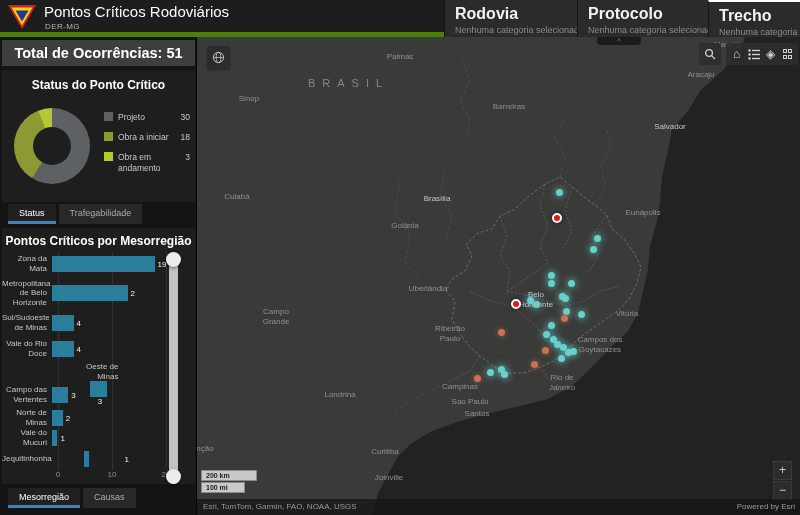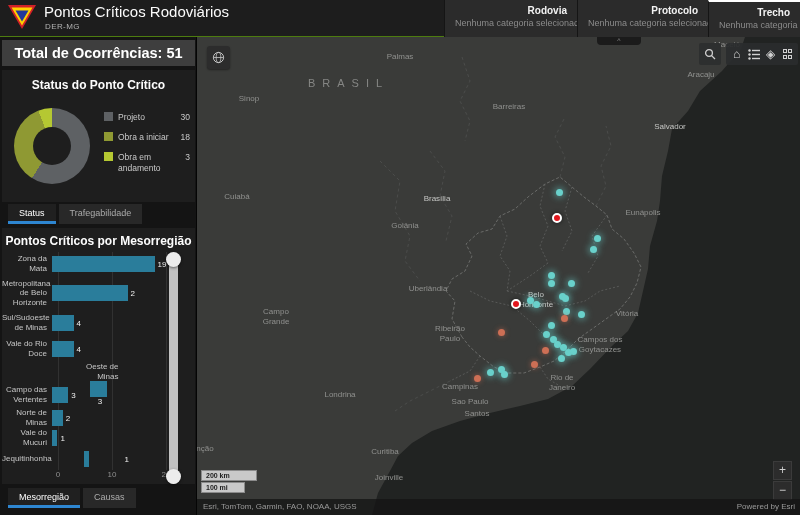--- a/index.html
+++ b/index.html
@@ -1,29 +1,29 @@
 <!DOCTYPE html>
 <html><head>
 <meta charset="utf-8">
 <style>
   html,body{margin:0;padding:0;background:#0e0e0e;}
   *{box-sizing:border-box;}
   .app{position:relative;width:800px;height:515px;background:#141414;overflow:hidden;
        font-family:"Liberation Sans",sans-serif;-webkit-font-smoothing:antialiased;}
 
   
-  .header{position:absolute;left:0;top:0;width:800px;height:37px;background:#1d1d1d;border-bottom:1px solid #4d7c0f;}
+  .header{position:absolute;left:0;top:0;width:800px;height:37px;background:#1d1d1d;border-bottom:5px solid #4d7c0f;}
   .logo{position:absolute;left:8px;top:5px;width:28px;height:26px;}
   .h-title{position:absolute;left:44px;top:3px;font-size:15px;font-weight:500;color:#fbfbfb;white-space:nowrap;}
   .h-sub{position:absolute;left:45px;top:22px;font-size:8px;color:#b3b3b3;letter-spacing:.4px;}
   .filters{position:absolute;right:0;top:0;height:37px;display:flex;}
   .filter{width:131px;background:#2b2b2b;border-left:1px solid #151515;padding:5px 10px 0 10px;overflow:hidden;cursor:pointer;}
   .filter.first{width:133px;}
   .filter.highlight{width:92px;border-top:2px solid #fff;}
-  .f-label{font-size:10px;font-weight:bold;color:#f2f2f2;white-space:nowrap;text-align:right;}
+  .f-label{font-size:16px;font-weight:bold;color:#f2f2f2;white-space:nowrap;}
   .f-value{font-size:9px;color:#8b8b8b;white-space:nowrap;margin-top:2px;}
 
   
   .sidebar{position:absolute;left:0;top:37px;width:197px;height:478px;background:#141414;border-right:1px solid #050505;}
   .total-strip{position:absolute;left:2px;top:3px;width:193px;height:26px;background:#3e3e3e;color:#fff;
                font-size:14.5px;font-weight:bold;text-align:center;line-height:26px;}
   .panel{position:absolute;left:2px;width:193px;background:#1e1e1e;}
   .panel-title{position:absolute;left:0;width:100%;text-align:center;font-size:12px;font-weight:bold;color:#fdfdfd;}
   .status-panel{top:33px;height:132px;}
   .donut{position:absolute;left:12px;top:38px;width:76px;height:76px;border-radius:50%;}

